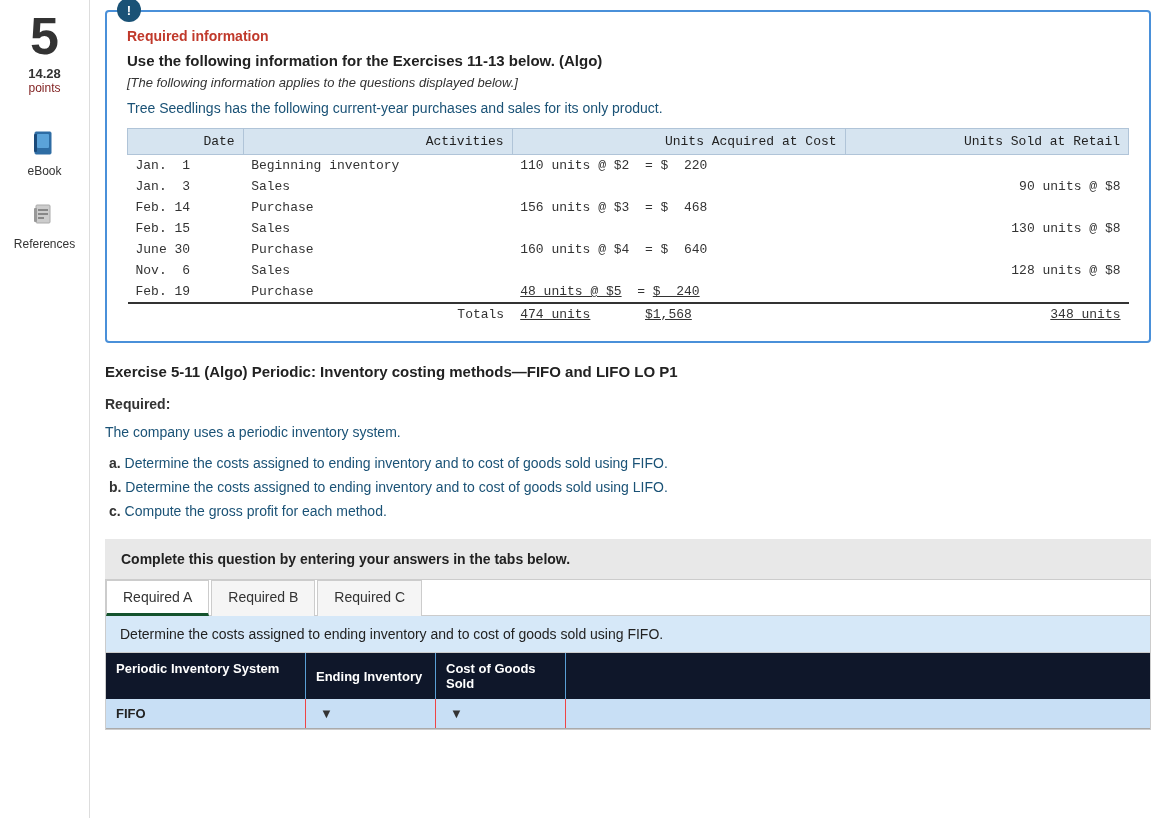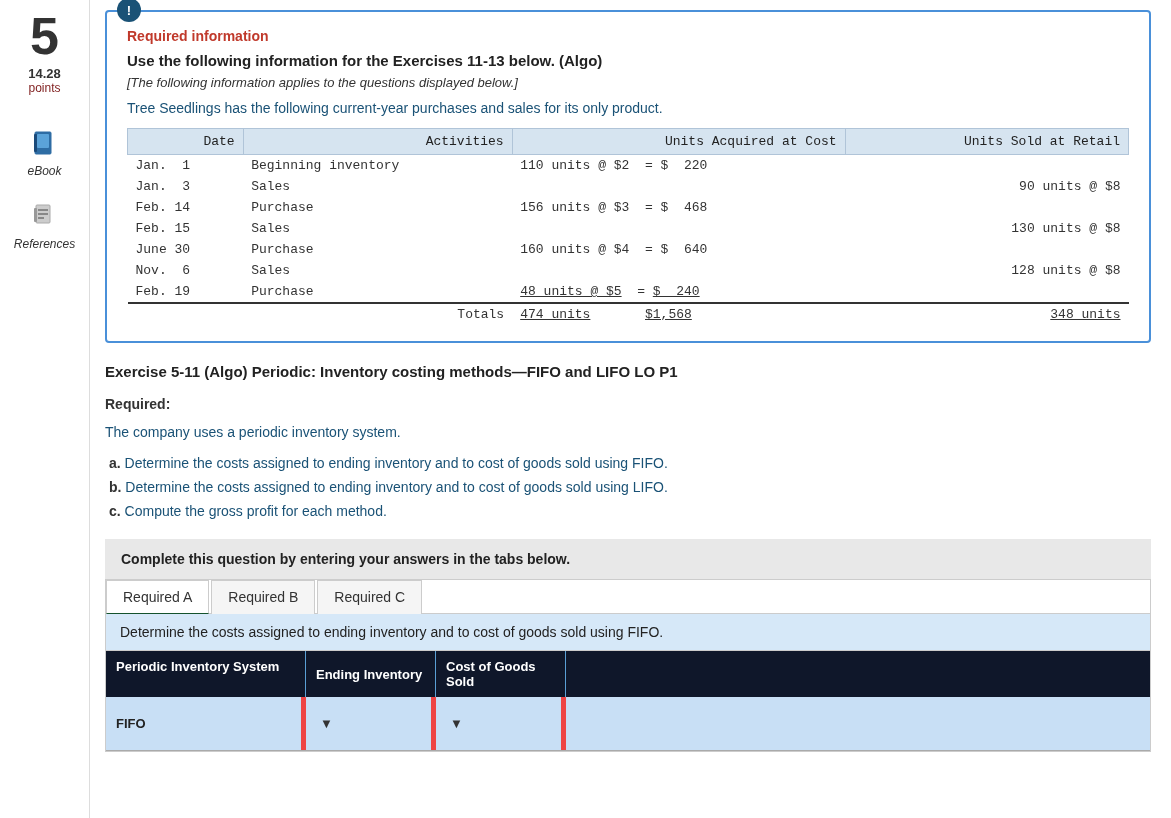--- a/index.html
+++ b/index.html
@@ -70,21 +70,20 @@
     .sidebar-icon svg {
       width: 28px;
       height: 28px;
     }
 
     .sidebar-item-label {
       font-size: 12px;
       color: #333;
       margin-top: 3px;
       text-align: center;
-      font-style: italic;
     }
 
     
     .main-content {
       flex: 1;
       padding: 10px 20px 20px 15px;
     }
 
     
     .info-box {
@@ -244,21 +243,21 @@
       border: 1px solid #ccc;
       border-bottom: none;
       margin-bottom: -1px;
       background: #f5f5f5;
       color: #333;
       margin-right: 2px;
     }
 
     .tab.active {
       background: #fff;
-      border-bottom: 1px solid #14532d;
+      border-bottom: 3px solid #14532d;
       color: #333;
     }
 
     
     .tab-content {
       background: #d6e8f8;
       padding: 10px 14px;
       font-size: 14px;
       color: #222;
       border-bottom: 1px solid #ccc;
@@ -300,22 +299,22 @@
     .answer-first-row {
       display: flex;
       background: #c8dff5;
       border-bottom: 1px solid #aaa;
       font-size: 13px;
       font-weight: bold;
       color: #222;
     }
 
     .answer-first-row .acell {
-      padding: 19px 10px;
-      border-right: 5px solid #ef4444;
+      padding: 7px 10px;
+      border-right: 1px solid #ef4444;
     }
 
     .acell:first-child {
       width: 200px;
       min-width: 200px;
     }
 
     .acell:nth-child(2) {
       width: 130px;
       display: flex;

